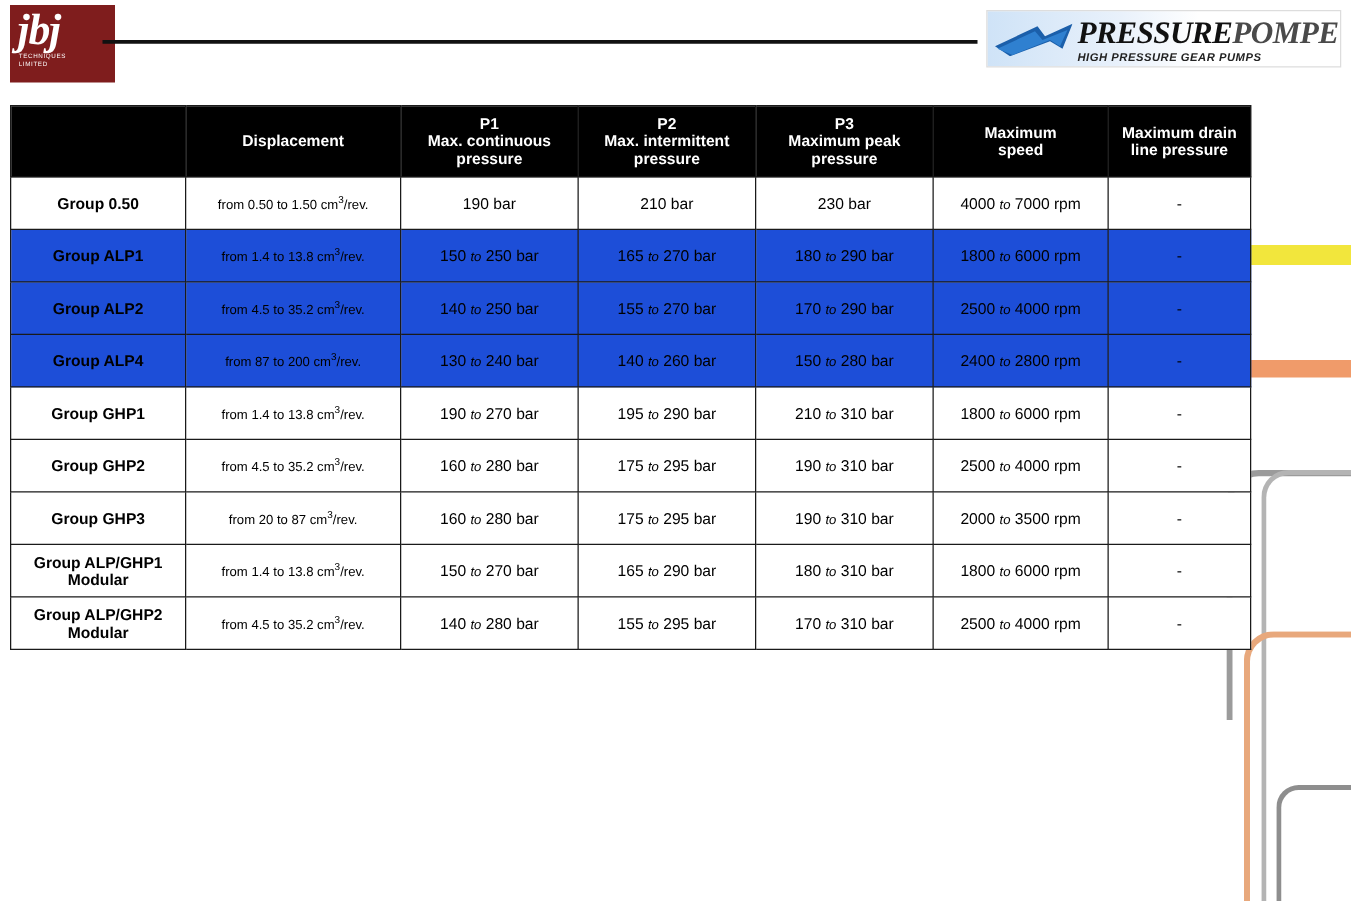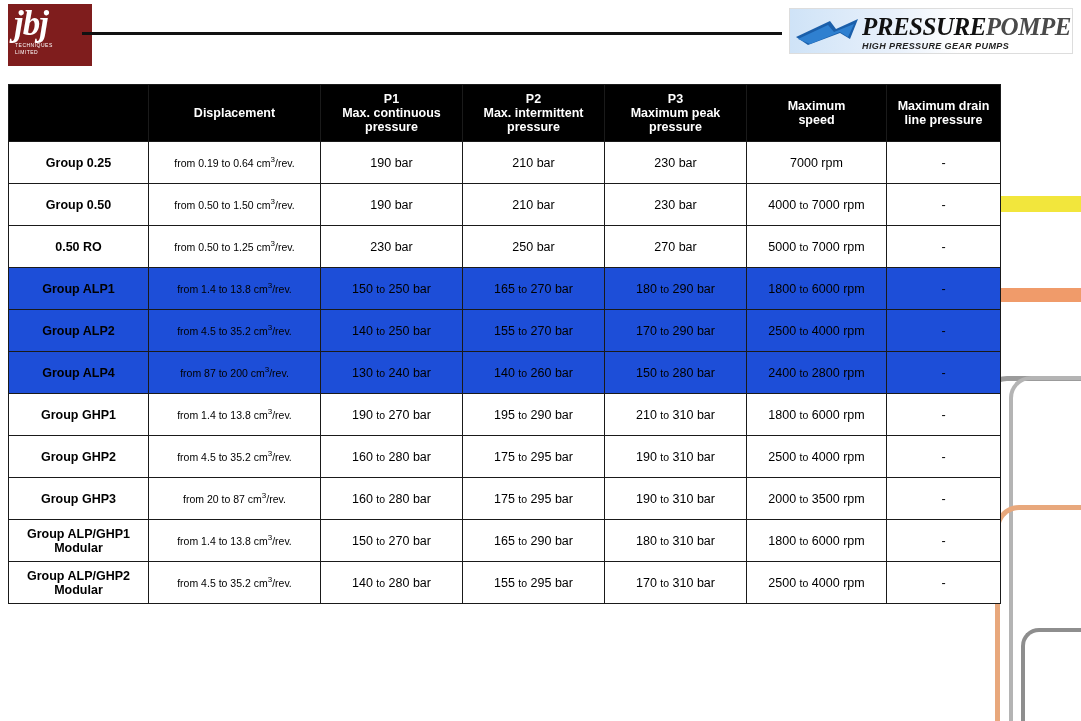--- a/index.html
+++ b/index.html
@@ -228,20 +228,21 @@
     font-size: 12px;
   }
   td.disp .small {
     font-size: 10.5px;
   }
   td.val {
     font-size: 12.5px;
   }
   td.val .small {
     font-size: 10.5px;
+    font-style: italic;
   }
   td.dash {
     font-size: 12.5px;
   }
   sup {
     font-size: 8px;
     vertical-align: super;
     line-height: 0;
   }
 </style>
@@ -315,44 +316,26 @@
           <div>speed</div>
         </th>
         <th>
           <div>Maximum drain</div>
           <div>line pressure</div>
         </th>
       </tr>
     </thead>
     <tbody id="spec-body">
         <tr>
-          <td class="group">Group 0.25</td>
-          <td class="disp"><span class="small">from 0.19 to 0.64 cm</span><sup>3</sup><span class="small">/rev.</span></td>
-          <td class="val">190 bar</td>
-          <td class="val">210 bar</td>
-          <td class="val">230 bar</td>
-          <td class="val">7000 rpm</td>
-          <td class="dash">-</td>
-        </tr>
-        <tr>
           <td class="group">Group 0.50</td>
           <td class="disp"><span class="small">from 0.50 to 1.50 cm</span><sup>3</sup><span class="small">/rev.</span></td>
           <td class="val">190 bar</td>
           <td class="val">210 bar</td>
           <td class="val">230 bar</td>
           <td class="val">4000 <span class="small">to</span> 7000 rpm</td>
-          <td class="dash">-</td>
-        </tr>
-        <tr>
-          <td class="group">0.50 RO</td>
-          <td class="disp"><span class="small">from 0.50 to 1.25 cm</span><sup>3</sup><span class="small">/rev.</span></td>
-          <td class="val">230 bar</td>
-          <td class="val">250 bar</td>
-          <td class="val">270 bar</td>
-          <td class="val">5000 <span class="small">to</span> 7000 rpm</td>
           <td class="dash">-</td>
         </tr>
         <tr class="shaded">
           <td class="group">Group ALP1</td>
           <td class="disp"><span class="small">from 1.4 to 13.8 cm</span><sup>3</sup><span class="small">/rev.</span></td>
           <td class="val">150 <span class="small">to</span> 250 bar</td>
           <td class="val">165 <span class="small">to</span> 270 bar</td>
           <td class="val">180 <span class="small">to</span> 290 bar</td>
           <td class="val">1800 <span class="small">to</span> 6000 rpm</td>
           <td class="dash">-</td>

